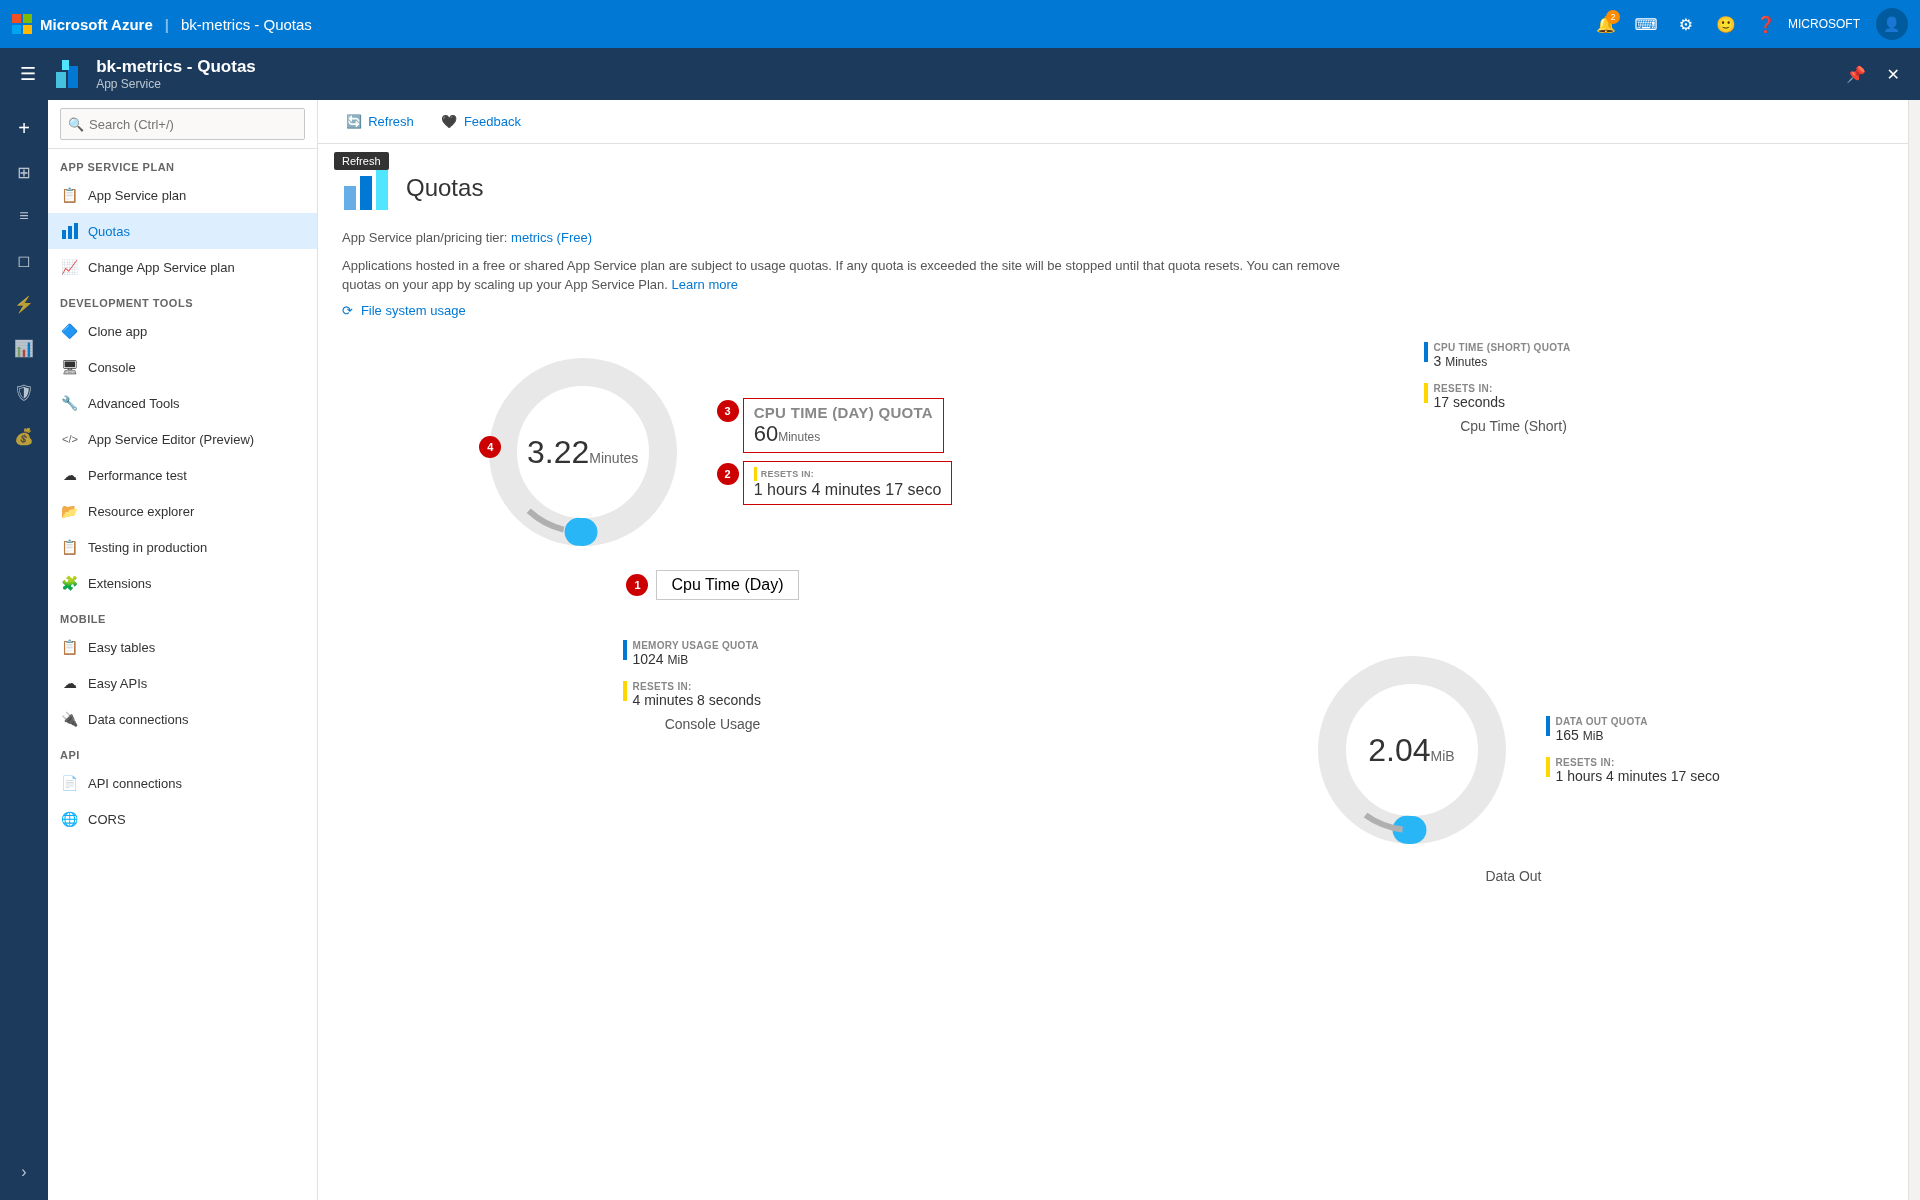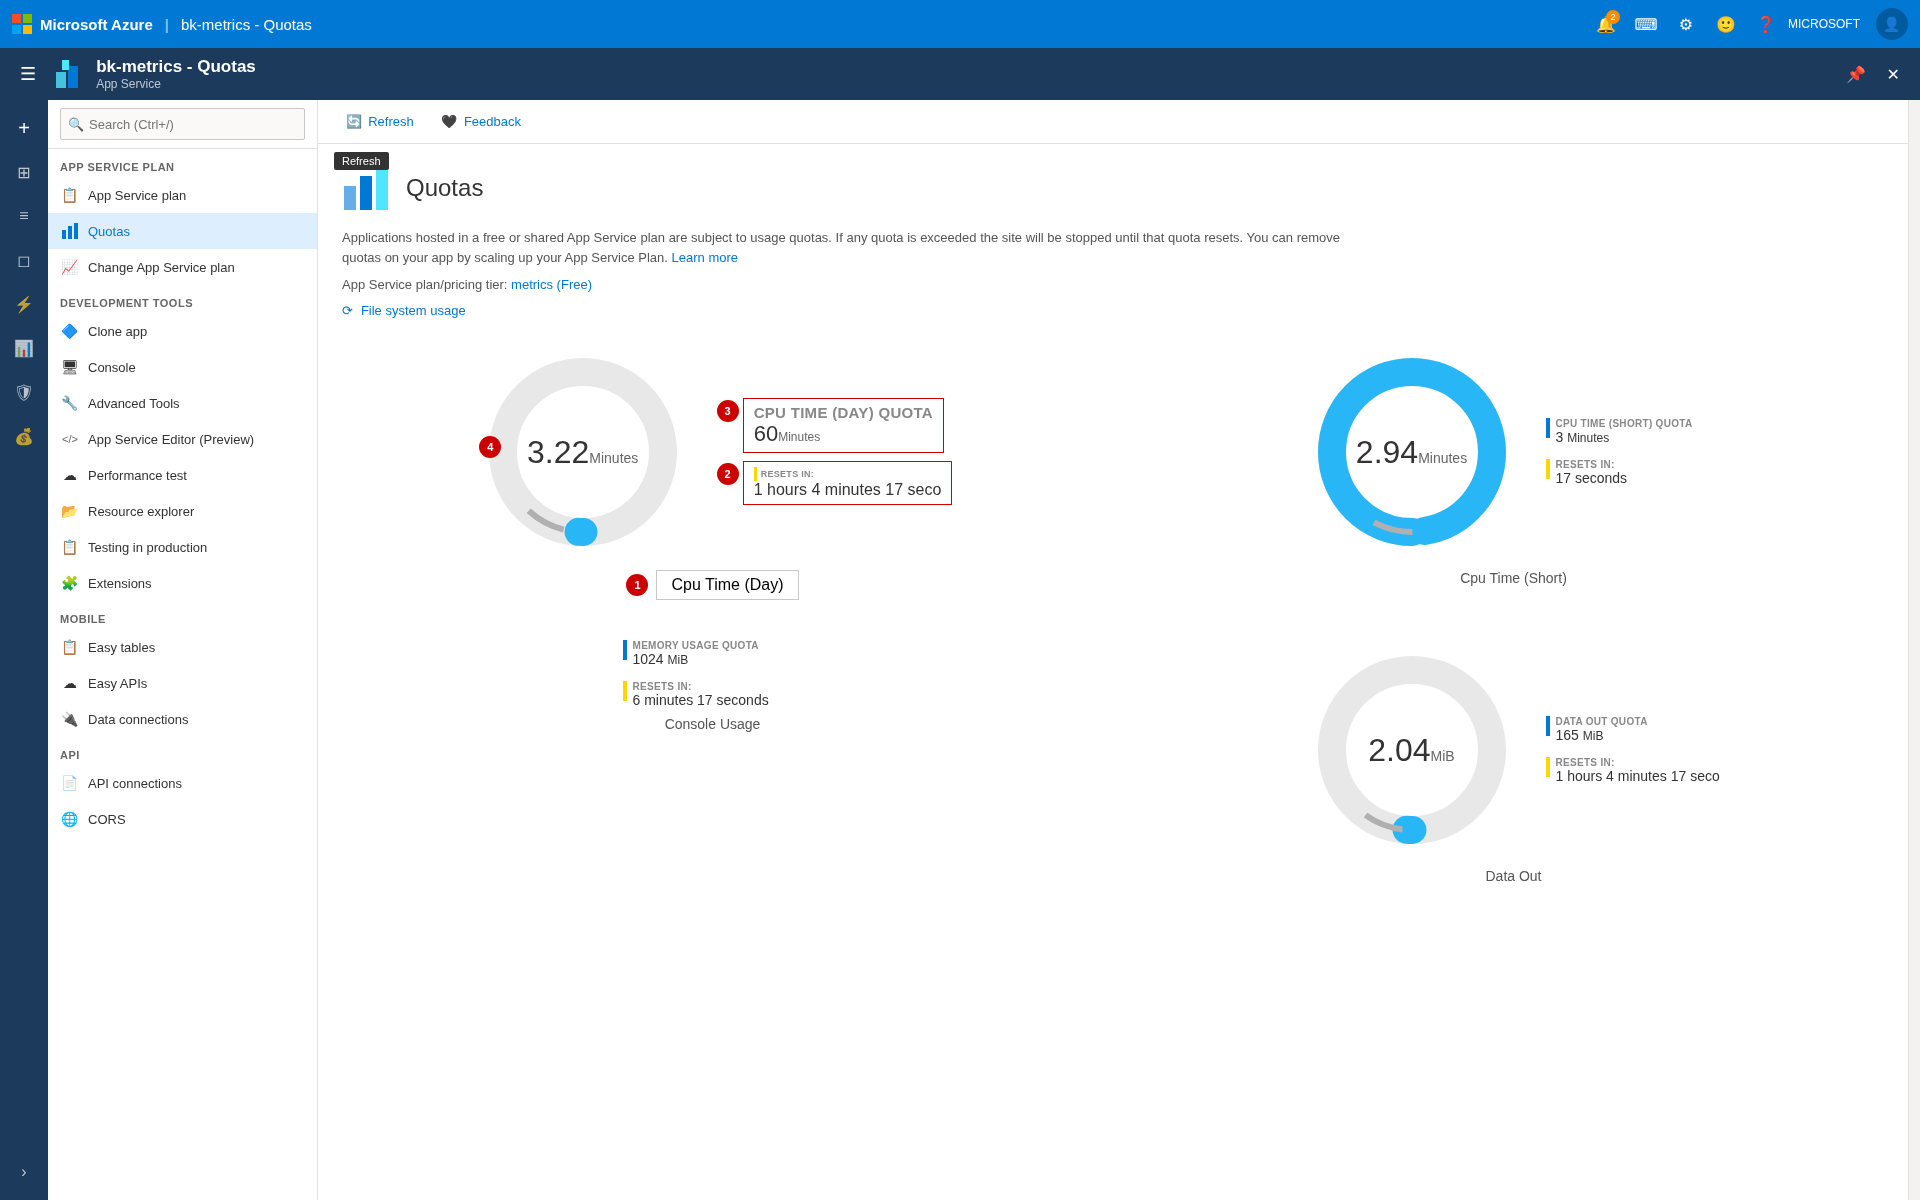--- a/index.html
+++ b/index.html
@@ -472,26 +472,26 @@
           <svg width="48" height="48" viewBox="0 0 48 48">
             <rect x="2" y="22" width="12" height="24" fill="#0078d4" opacity="0.6"></rect>
             <rect x="18" y="12" width="12" height="34" fill="#0078d4"></rect>
             <rect x="34" y="2" width="12" height="44" fill="#50e6ff"></rect>
           </svg>
         </div>
         <h1 class="page-title">Quotas</h1>
       </div>
 
       <p class="page-desc">
+        <span>App Service plan/pricing tier:</span>
+        <a class="page-link">metrics (Free)</a>
+      </p>
+      <p class="page-desc">
         <span>Applications hosted in a free or shared App Service plan are subject to usage quotas. If any quota is exceeded the site will be stopped until that quota resets. You can remove quotas on your app by scaling up your App Service Plan.</span>
         <a class="page-link">Learn more</a>
-      </p>
-      <p class="page-desc">
-        <span>App Service plan/pricing tier:</span>
-        <a class="page-link">metrics (Free)</a>
       </p>
 
       <div class="file-system-link">
         <span>⟳</span>
         <span>File system usage</span>
       </div>
 
       <div class="gauges-grid">
 
         <div class="gauge-container">
@@ -541,30 +541,20 @@
           <div style="display:flex;align-items:center;gap:8px;margin-top:8px;">
             <div style="width:22px;height:22px;border-radius:50%;background:#c00;color:white;font-size:11px;font-weight:700;display:flex;align-items:center;justify-content:center;">1</div>
             <div style="border:1.5px solid #c8c8c8;padding:5px 14px;background:white;">
               <span>Cpu Time (Day)</span>
             </div>
           </div>
         </div>
 
         <div class="gauge-container">
           <div class="gauge-row">
-            <div class="donut-wrap">
-              <svg width="220" height="220" viewBox="0 0 220 220">
-                <circle cx="110" cy="110" r="80" fill="none" stroke="#e8e8e8" stroke-width="28"></circle>
-                <circle cx="110" cy="110" r="80" fill="none" stroke="#29b6f6" stroke-width="28" stroke-dasharray="490 12" stroke-dashoffset="-125" stroke-linecap="round"></circle>
-                <circle cx="110" cy="110" r="80" fill="none" stroke="#b0b0b0" stroke-width="6" stroke-dasharray="40 462" stroke-dashoffset="-125"></circle>
-              </svg>
-              <div class="donut-center">
-                <span style="font-size:32px;font-weight:300;color:#333;">2.94</span><span style="font-size:14px;color:#666;">Minutes</span>
-              </div>
-            </div>
 
             <div class="gauge-info">
               <div class="gauge-info-row">
                 <div class="bar-indicator bar-blue"></div>
                 <div class="gauge-info-item">
                   <span class="gauge-info-label">CPU TIME (SHORT) QUOTA</span>
                   <span class="gauge-info-value">
                     <span>3</span> <span style="font-size:12px;">Minutes</span>
                   </span>
                 </div>
@@ -591,21 +581,21 @@
                   <span class="gauge-info-label">MEMORY USAGE QUOTA</span>
                   <span class="gauge-info-value">
                     <span>1024</span> <span style="font-size:12px;">MiB</span>
                   </span>
                 </div>
               </div>
               <div class="gauge-info-row" style="margin-top:8px;">
                 <div class="bar-indicator bar-yellow"></div>
                 <div class="gauge-info-item">
                   <span class="gauge-info-label">RESETS IN:</span>
-                  <span class="gauge-info-value">6 minutes 17 seconds</span>
+                  <span class="gauge-info-value">4 minutes 8 seconds</span>
                 </div>
               </div>
             </div>
           </div>
           <div class="gauge-label">Console Usage</div>
         </div>
 
         <div class="gauge-container">
           <div class="gauge-row">
             <div class="donut-wrap">

